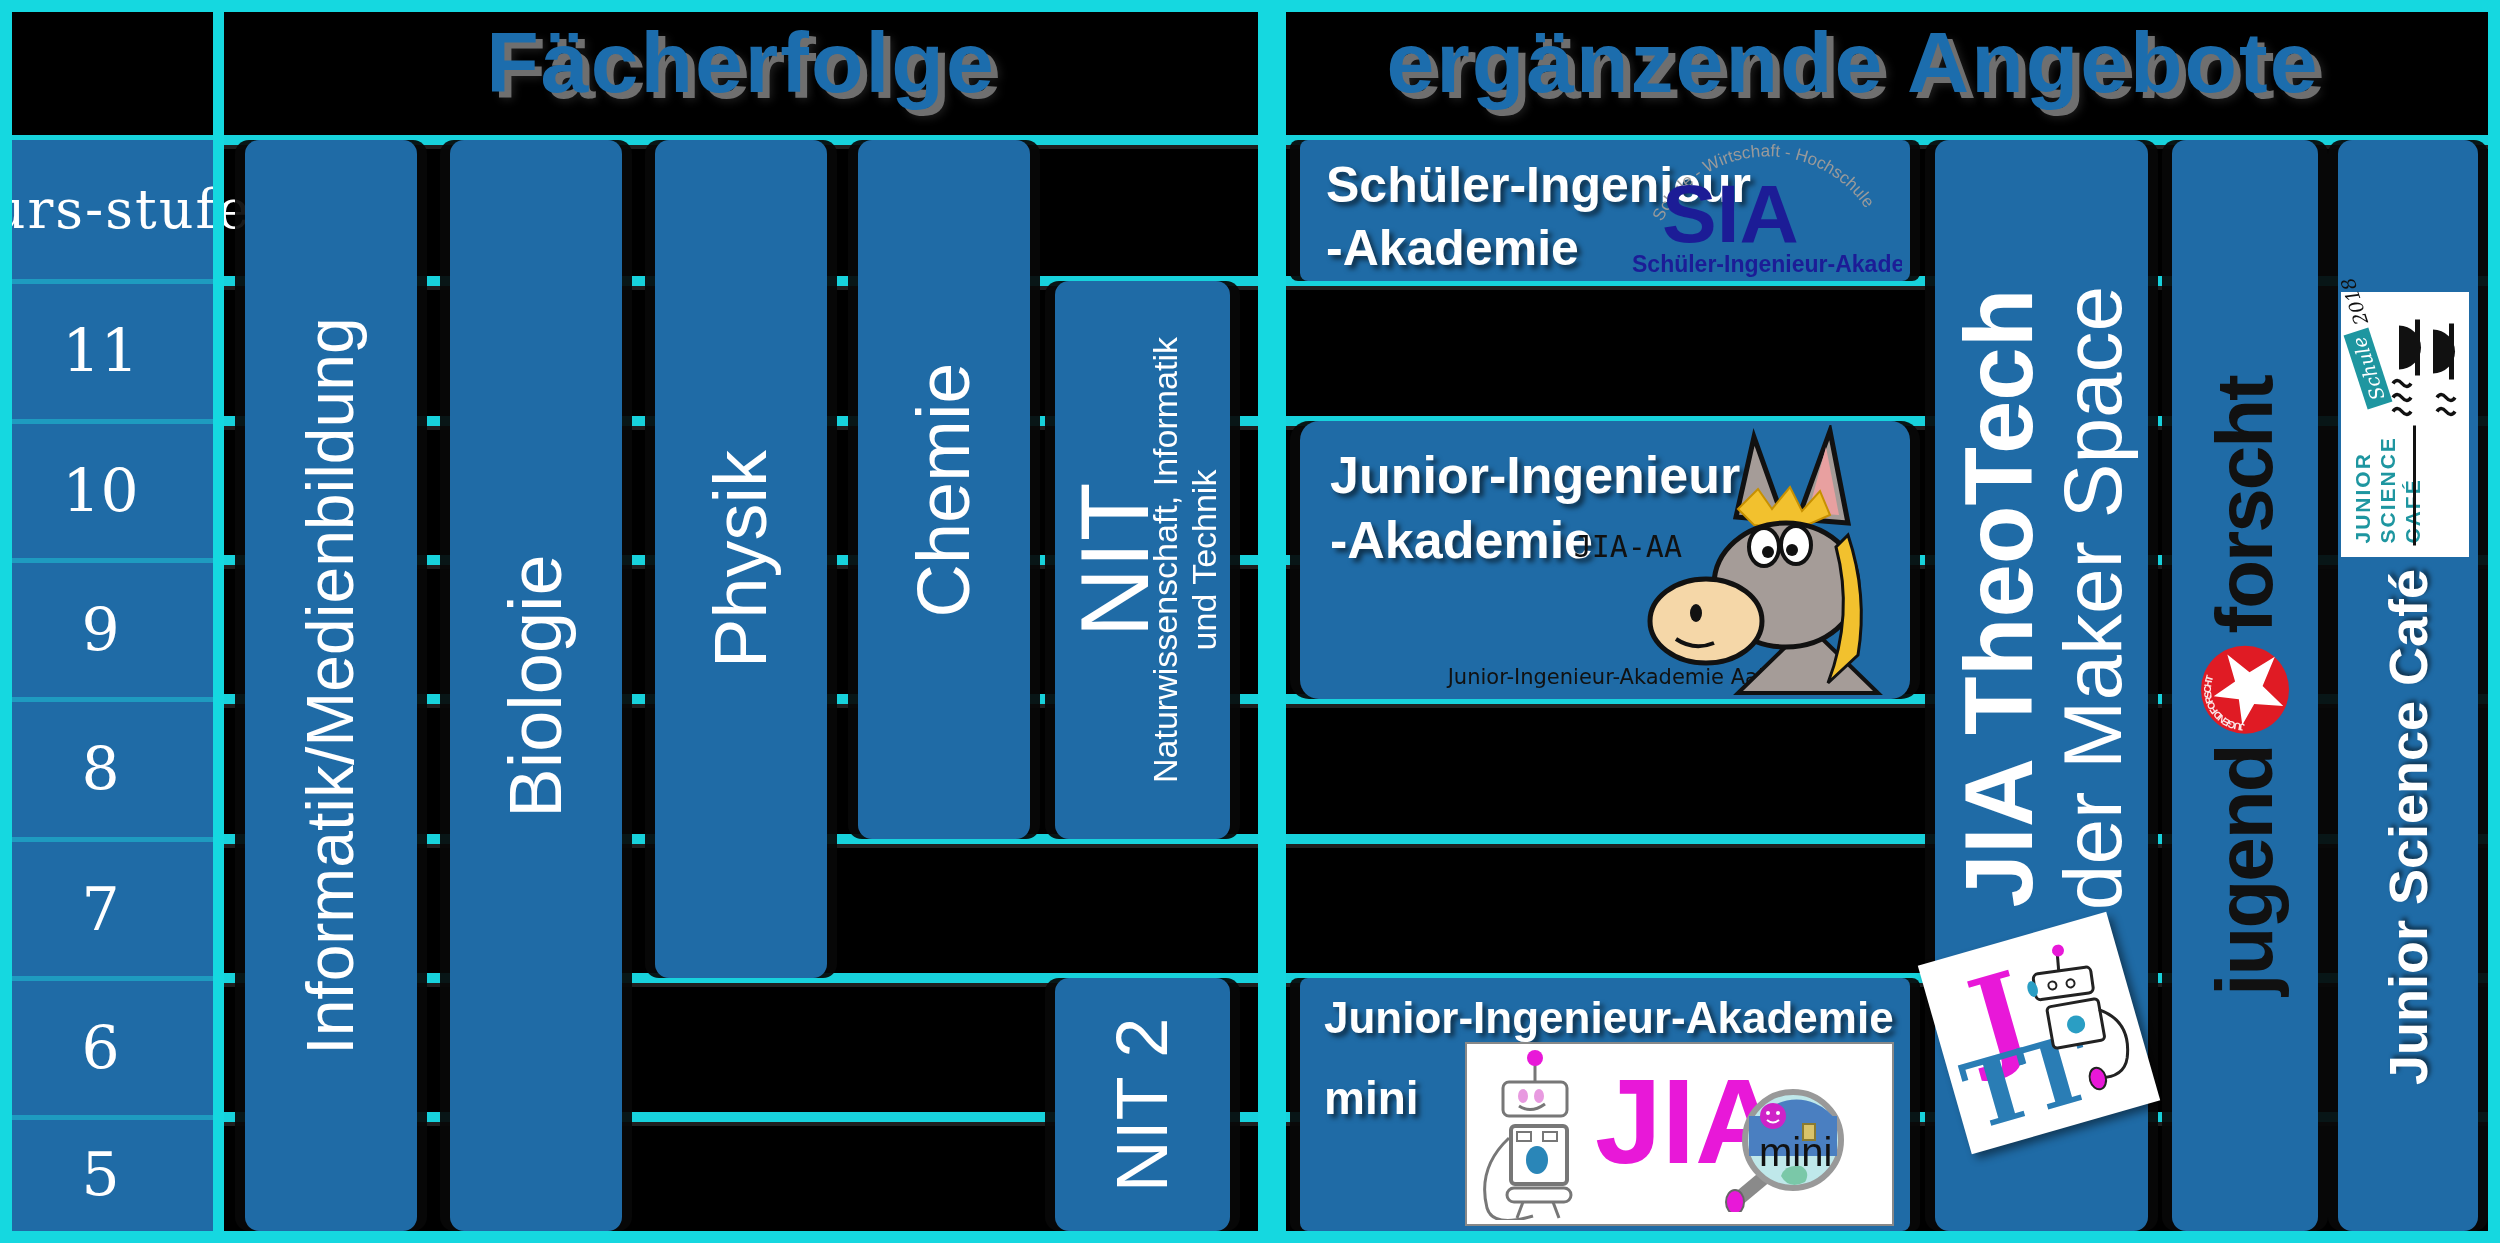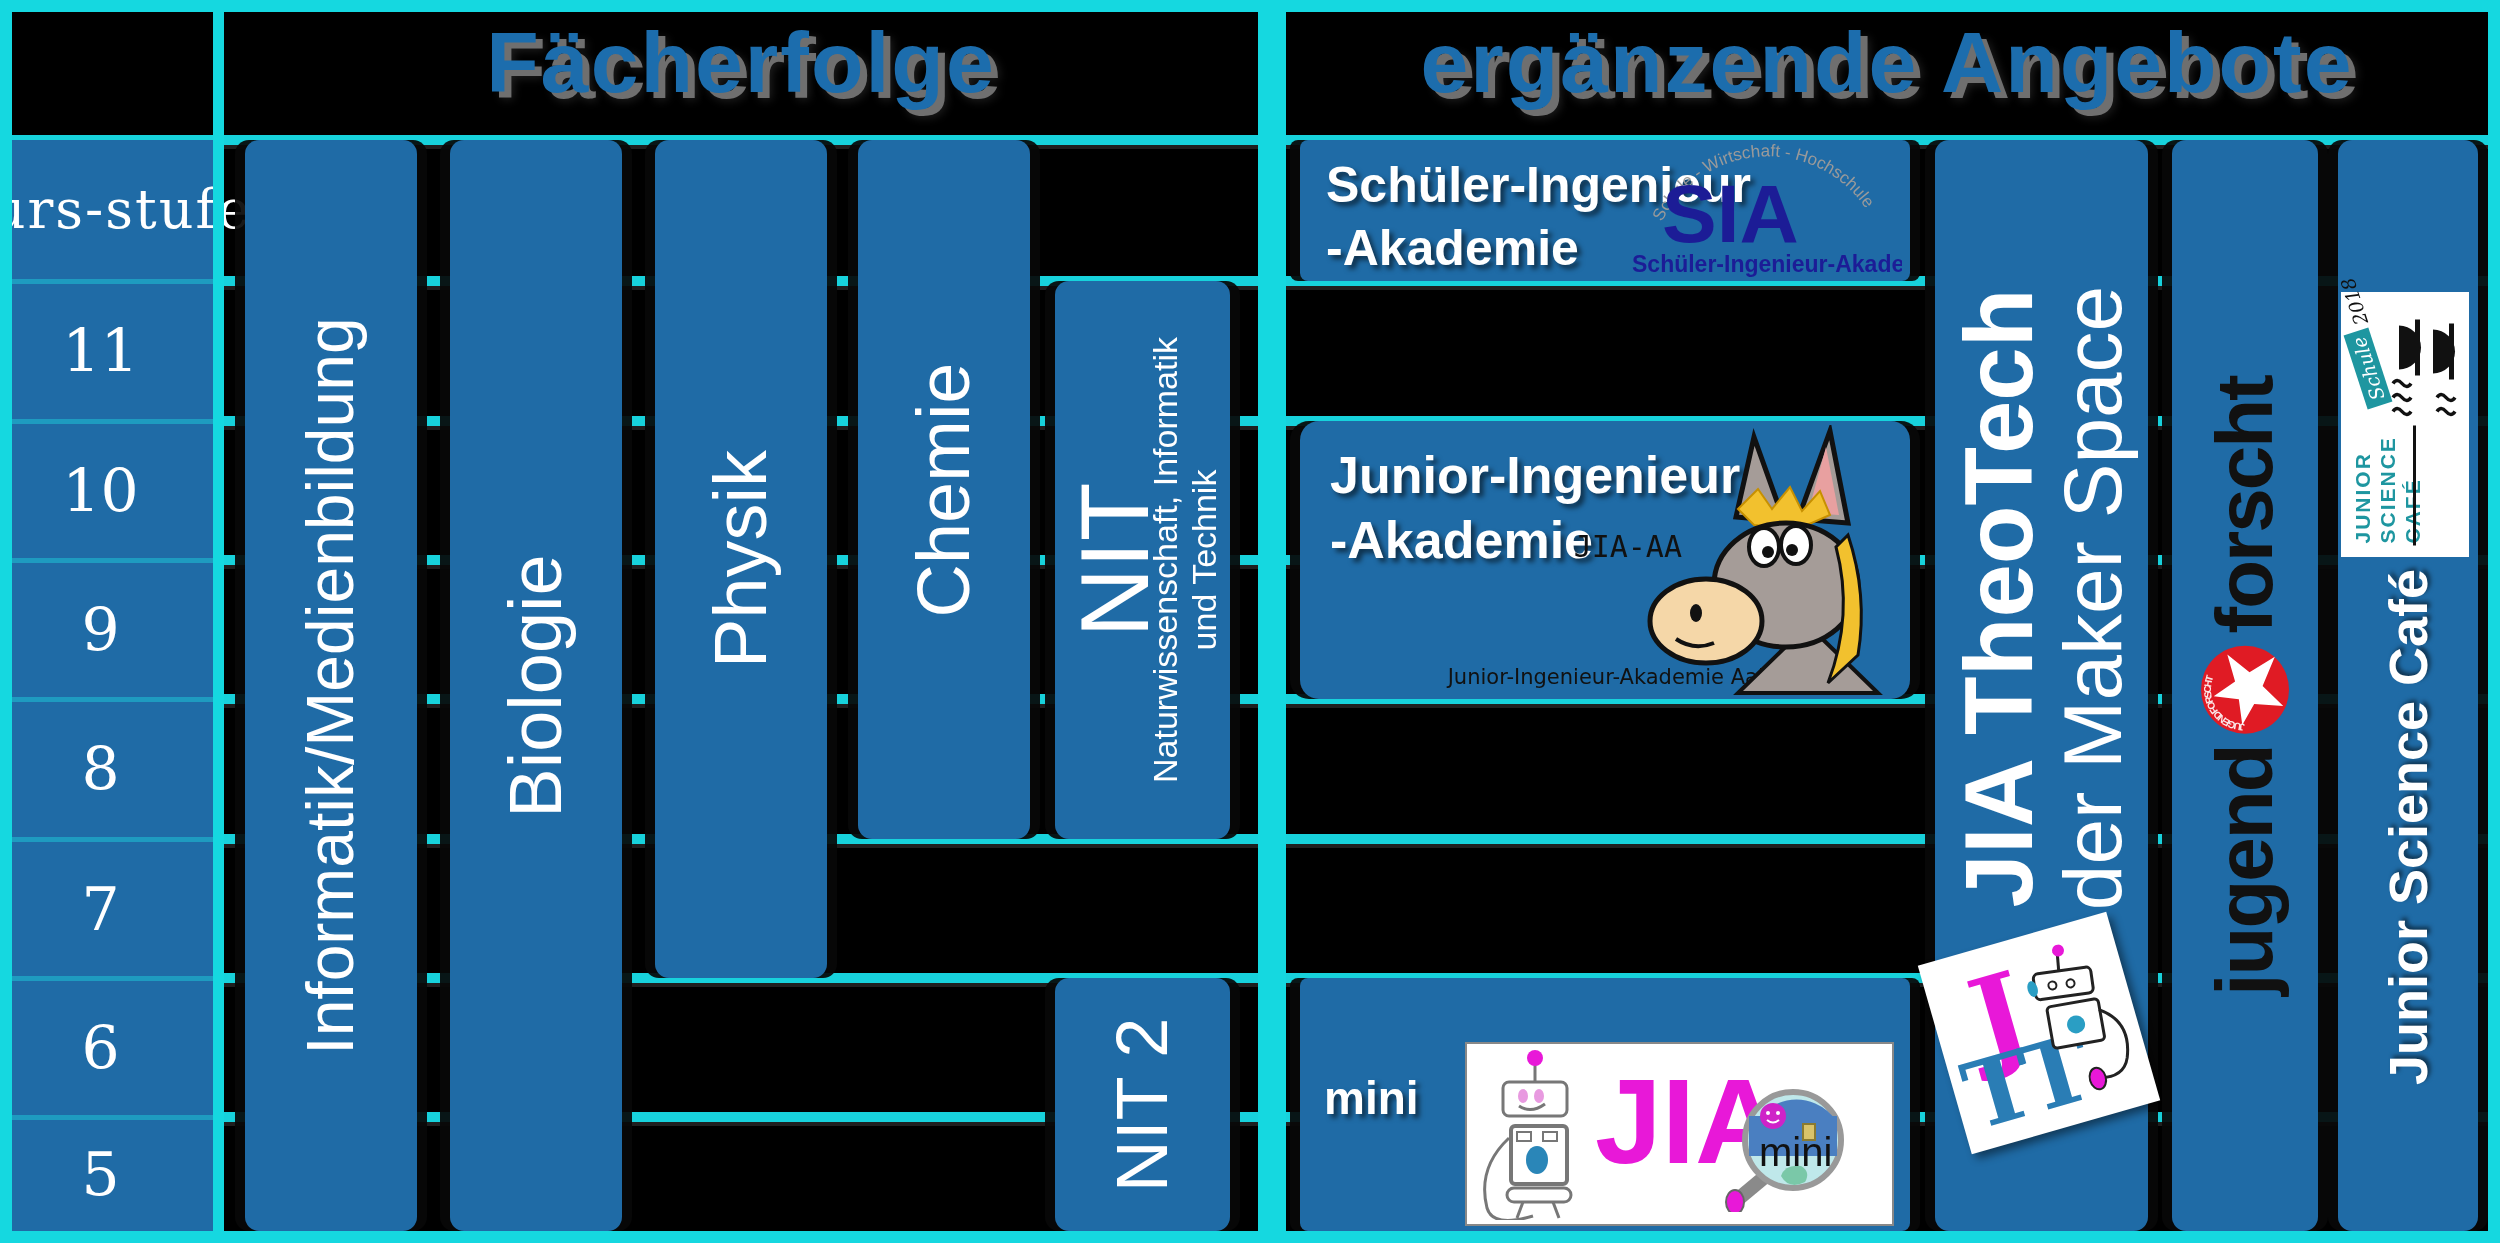--- a/index.html
+++ b/index.html
@@ -84,21 +84,21 @@
   <div class="hline full" style="top:135px"></div>
   <div class="hline" style="top:276px"></div>
   <div class="hline" style="top:416px"></div>
   <div class="hline" style="top:555px"></div>
   <div class="hline" style="top:694px"></div>
   <div class="hline" style="top:834px"></div>
   <div class="hline" style="top:973px"></div>
   <div class="hline" style="top:1112px"></div>
 
   <div class="htitle" style="left:224px;width:1034px;">Fächerfolge</div>
-  <div class="htitle" style="left:1286px;width:1202px;">ergänzende Angebote</div>
+  <div class="htitle" style="left:1252px;width:1202px;">ergänzende Angebote</div>
 
   <div class="leftcol"></div>
   <div class="leftline" style="top:279px"></div>
   <div class="leftline" style="top:419px"></div>
   <div class="leftline" style="top:558px"></div>
   <div class="leftline" style="top:697px"></div>
   <div class="leftline" style="top:837px"></div>
   <div class="leftline" style="top:976px"></div>
   <div class="leftline" style="top:1115px"></div>
 
@@ -173,20 +173,21 @@
       <ellipse cx="206" cy="122" rx="15" ry="19" fill="#fff" stroke="#111" stroke-width="4"></ellipse>
       <ellipse cx="238" cy="120" rx="15" ry="19" fill="#fff" stroke="#111" stroke-width="4"></ellipse>
       <circle cx="210" cy="127" r="6" fill="#111"></circle>
       <circle cx="234" cy="125" r="6" fill="#111"></circle>
     </svg>
     <div class="jialabel">JIA-AA</div>
     <div class="jiacaption">Junior-Ingenieur-Akademie Aalen</div>
   </div>
 
   <div class="block" style="left:1300px;top:978px;width:610px;height:253px;">
+    <div class="blocktitle mini-line1">Junior-Ingenieur-Akademie</div>
     <div class="blocktitle mini-line2">mini</div>
     <div class="minilogo">
       <svg style="position:absolute;left:6px;top:4px;" width="120" height="172" viewBox="0 0 120 172">
         <line x1="62" y1="10" x2="62" y2="34" stroke="#777" stroke-width="3"></line>
         <circle cx="62" cy="10" r="8" fill="#e818d8"></circle>
         <rect x="30" y="34" width="64" height="34" rx="6" fill="#fff" stroke="#777" stroke-width="3"></rect>
         <ellipse cx="50" cy="48" rx="5" ry="7" fill="#e89ae0"></ellipse>
         <ellipse cx="66" cy="48" rx="5" ry="7" fill="#e89ae0"></ellipse>
         <path d="M46,58 Q58,66 72,56" fill="none" stroke="#777" stroke-width="3"></path>
         <rect x="38" y="78" width="56" height="58" rx="4" fill="#fff" stroke="#777" stroke-width="4"></rect>

